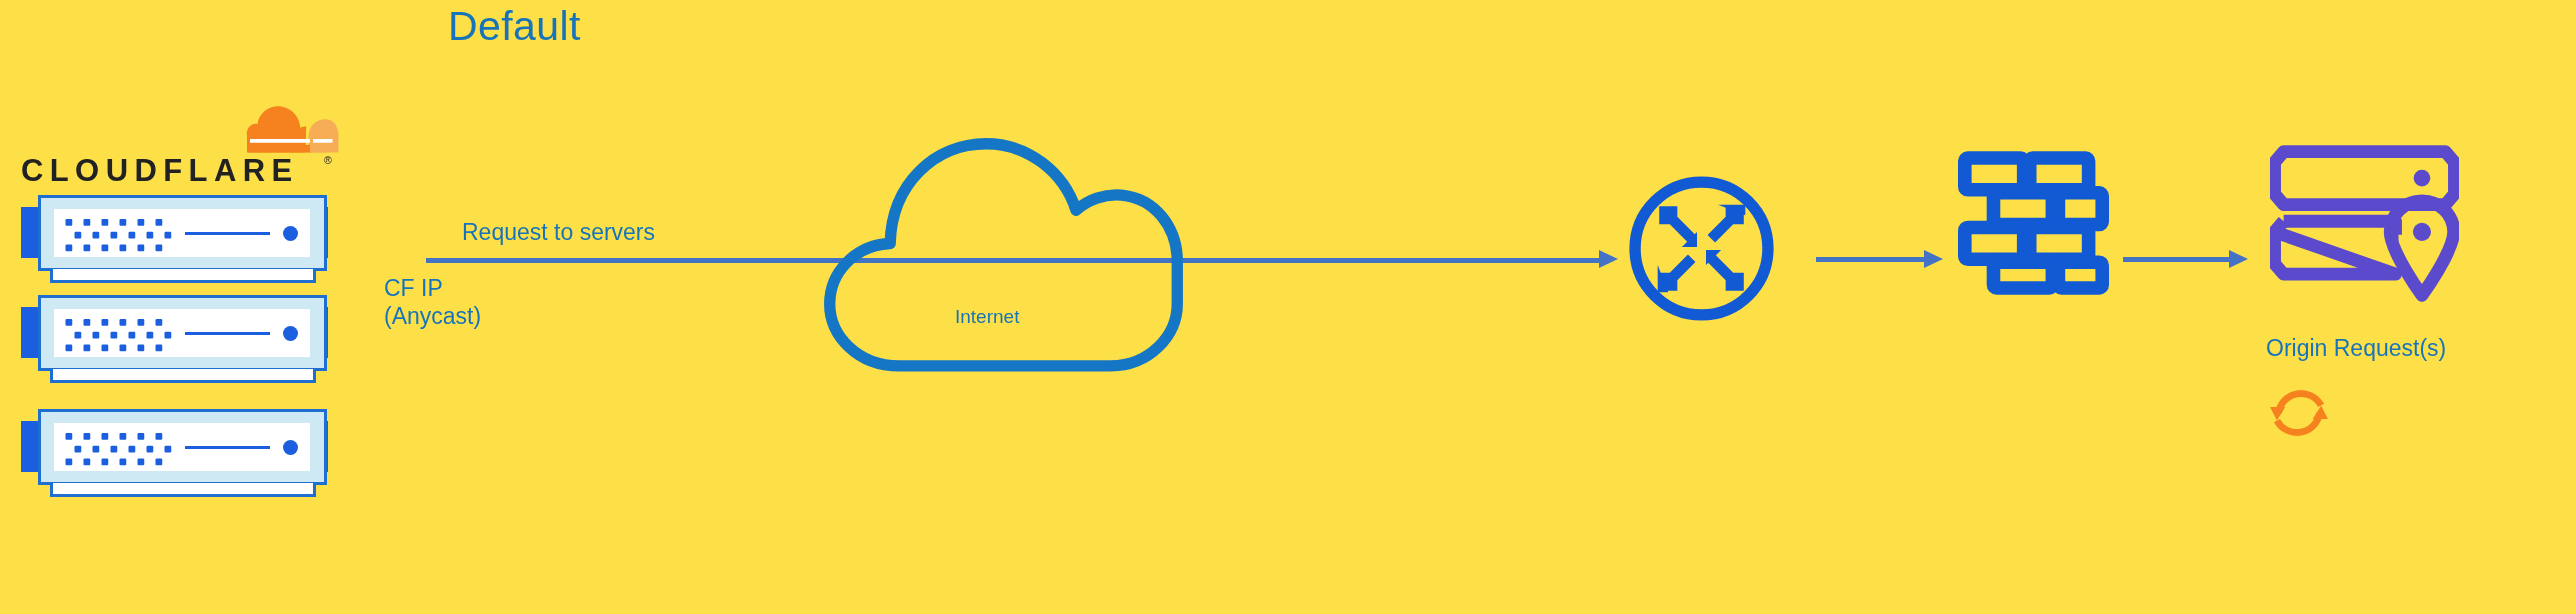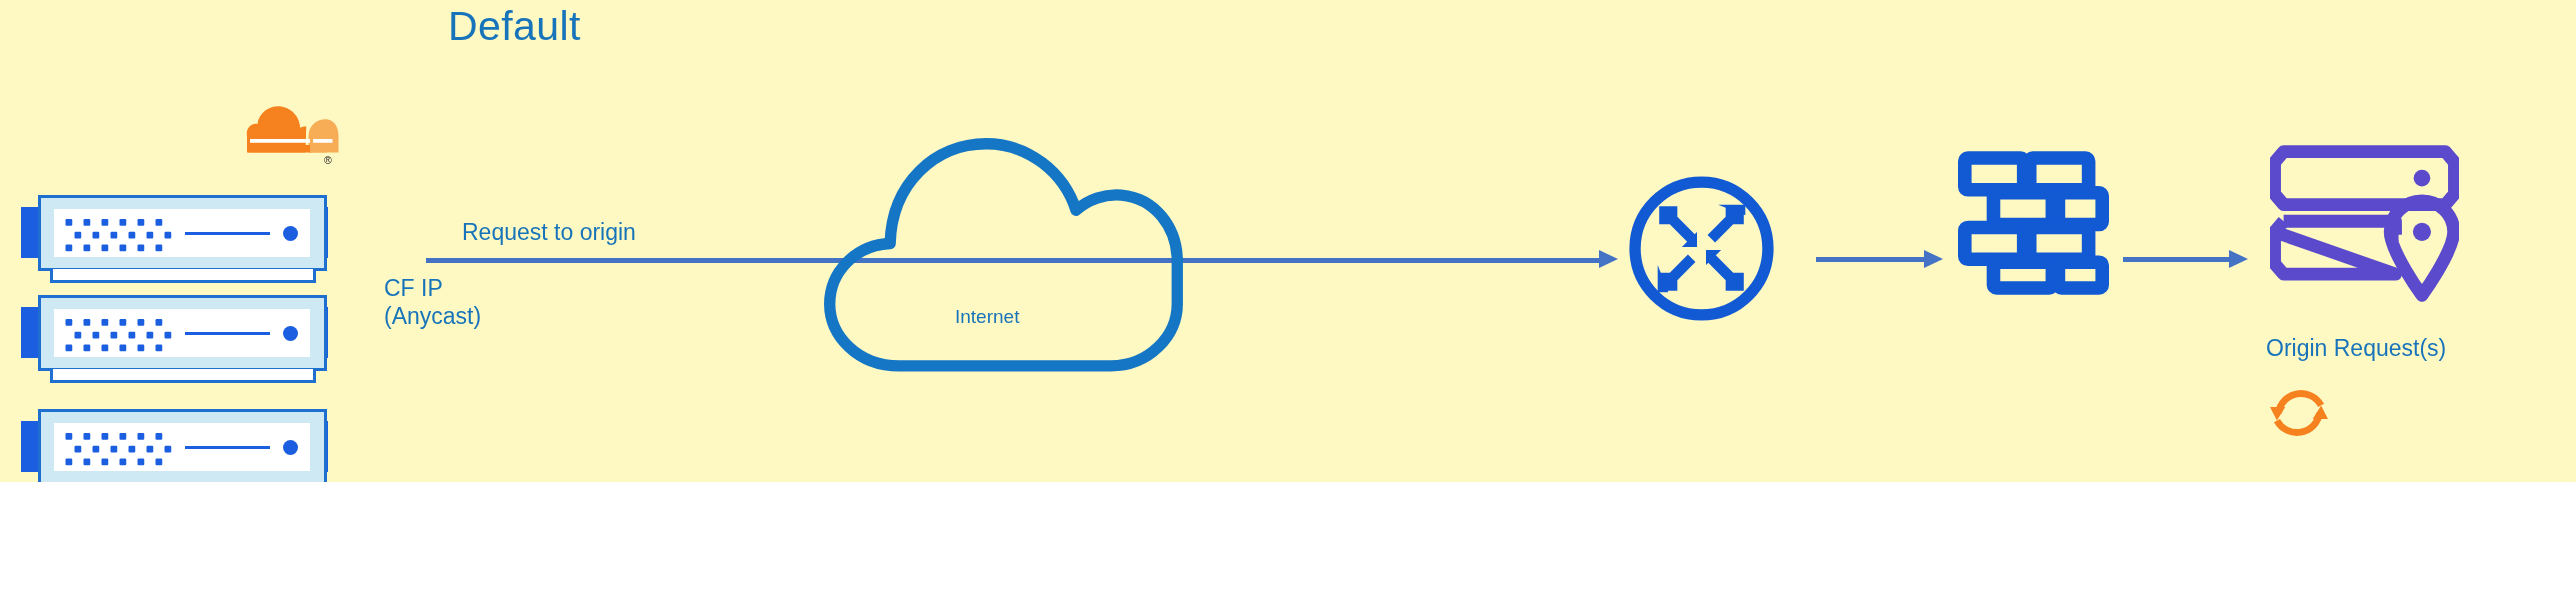--- a/index.html
+++ b/index.html
@@ -7,22 +7,22 @@
     margin: 0;
     padding: 0;
     background: #ffffff;
   }
   body {
     font-family: "Liberation Sans", sans-serif;
   }
   #canvas {
     position: relative;
     width: 2576px;
-    height: 482px;
-    background: #fef9c3;
+    height: 614px;
+    background: #fde047;
     overflow: hidden;
   }
   .abs { position: absolute; }
 
   
   #title {
     left: 448px;
     top: 3px;
     font-size: 41px;
     color: #1874BA;
@@ -148,20 +148,21 @@
     <div id="cf-cloud-mark">
       <svg width="136" height="54" viewBox="0 0 180 72" xmlns="http://www.w3.org/2000/svg">
         <path d="M140 40 c0 -14 12 -24 26 -22 c10 2 14 12 14 22 l0 22 l-40 0 z" fill="#F6AD55"></path>
         <path d="M58 40 c-2 -10 6 -18 14 -16 c2 -16 18 -26 33 -23 c14 3 23 14 24 28 c2 -1 5 -2 8 -2 l-1 35 l-78 0 z" fill="#F6821F"></path>
         <path d="M60 52 l82 0 c4 0 6 2 6 5 c0 3 -2 5 -6 5 l-82 0 z" fill="#F6821F"></path>
         <path d="M142 48 l20 0 c4 0 7 3 7 7 c0 4 -3 7 -7 7 l-20 0 z" fill="#F6AD55"></path>
         <path d="M62 44 l80 0 l0 5 l-80 0 z" fill="#ffffff"></path>
         <path d="M146 44 l26 0 l0 5 l-26 0 z" fill="#ffffff"></path>
       </svg>
     </div>
+    <div id="cf-wordmark">CLOUDFLARE</div>
     <div id="cf-reg">®</div>
   </div>
 
   <div class="abs cf-server" style="left:10.6px; top:195px;">
     <div class="cf-srv-ear left"></div>
     <div class="cf-srv-ear right"></div>
     <div class="cf-srv-outer">
       <div class="cf-srv-inner" style="left:13.6px; top:10.6px; width:256px; height:48px;"></div>
     </div>
     <div class="cf-srv-ports">
@@ -259,21 +260,21 @@
       </svg>
     </div>
     <div class="cf-srv-line"></div>
     <div class="cf-srv-dot"></div>
     <div class="cf-srv-base"></div>
   </div>
 
   <div class="abs arrow-line" style="left:426px; top:258px; width:1182px;"></div>
   <div class="abs arrow-head" style="left:1599px; top:250px;"></div>
 
-  <div class="abs label" id="lbl-request">Request to origin</div>
+  <div class="abs label" id="lbl-request">Request to servers</div>
 
   <div class="abs label" id="lbl-cfip">CF IP
 (Anycast)</div>
 
   <div class="abs" id="cloud">
     <svg width="378" height="272" viewBox="0 0 500 360" xmlns="http://www.w3.org/2000/svg">
       <path d="M110 340
                C 55 340 18 300 18 258
                C 18 216 52 180 98 178
                C 100 98 158 46 225 46

